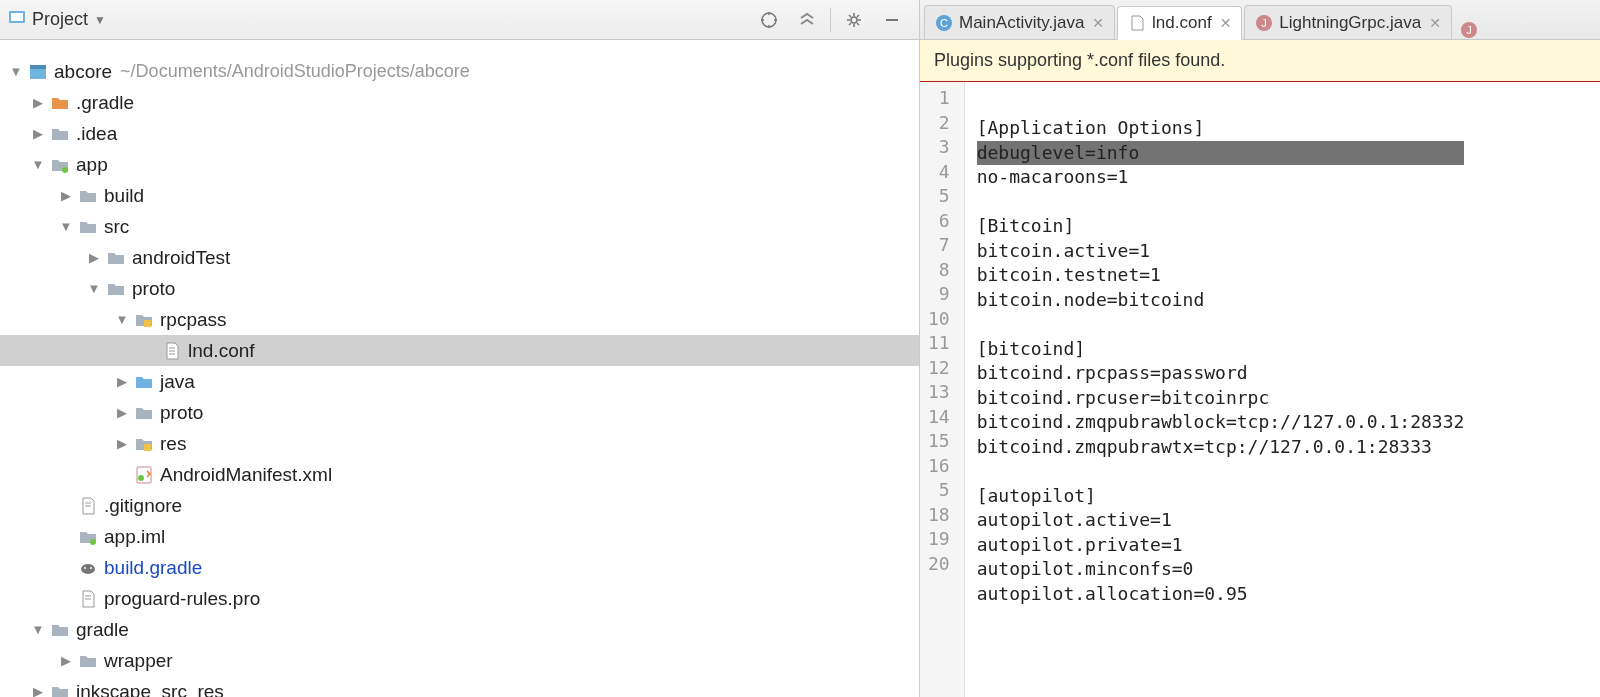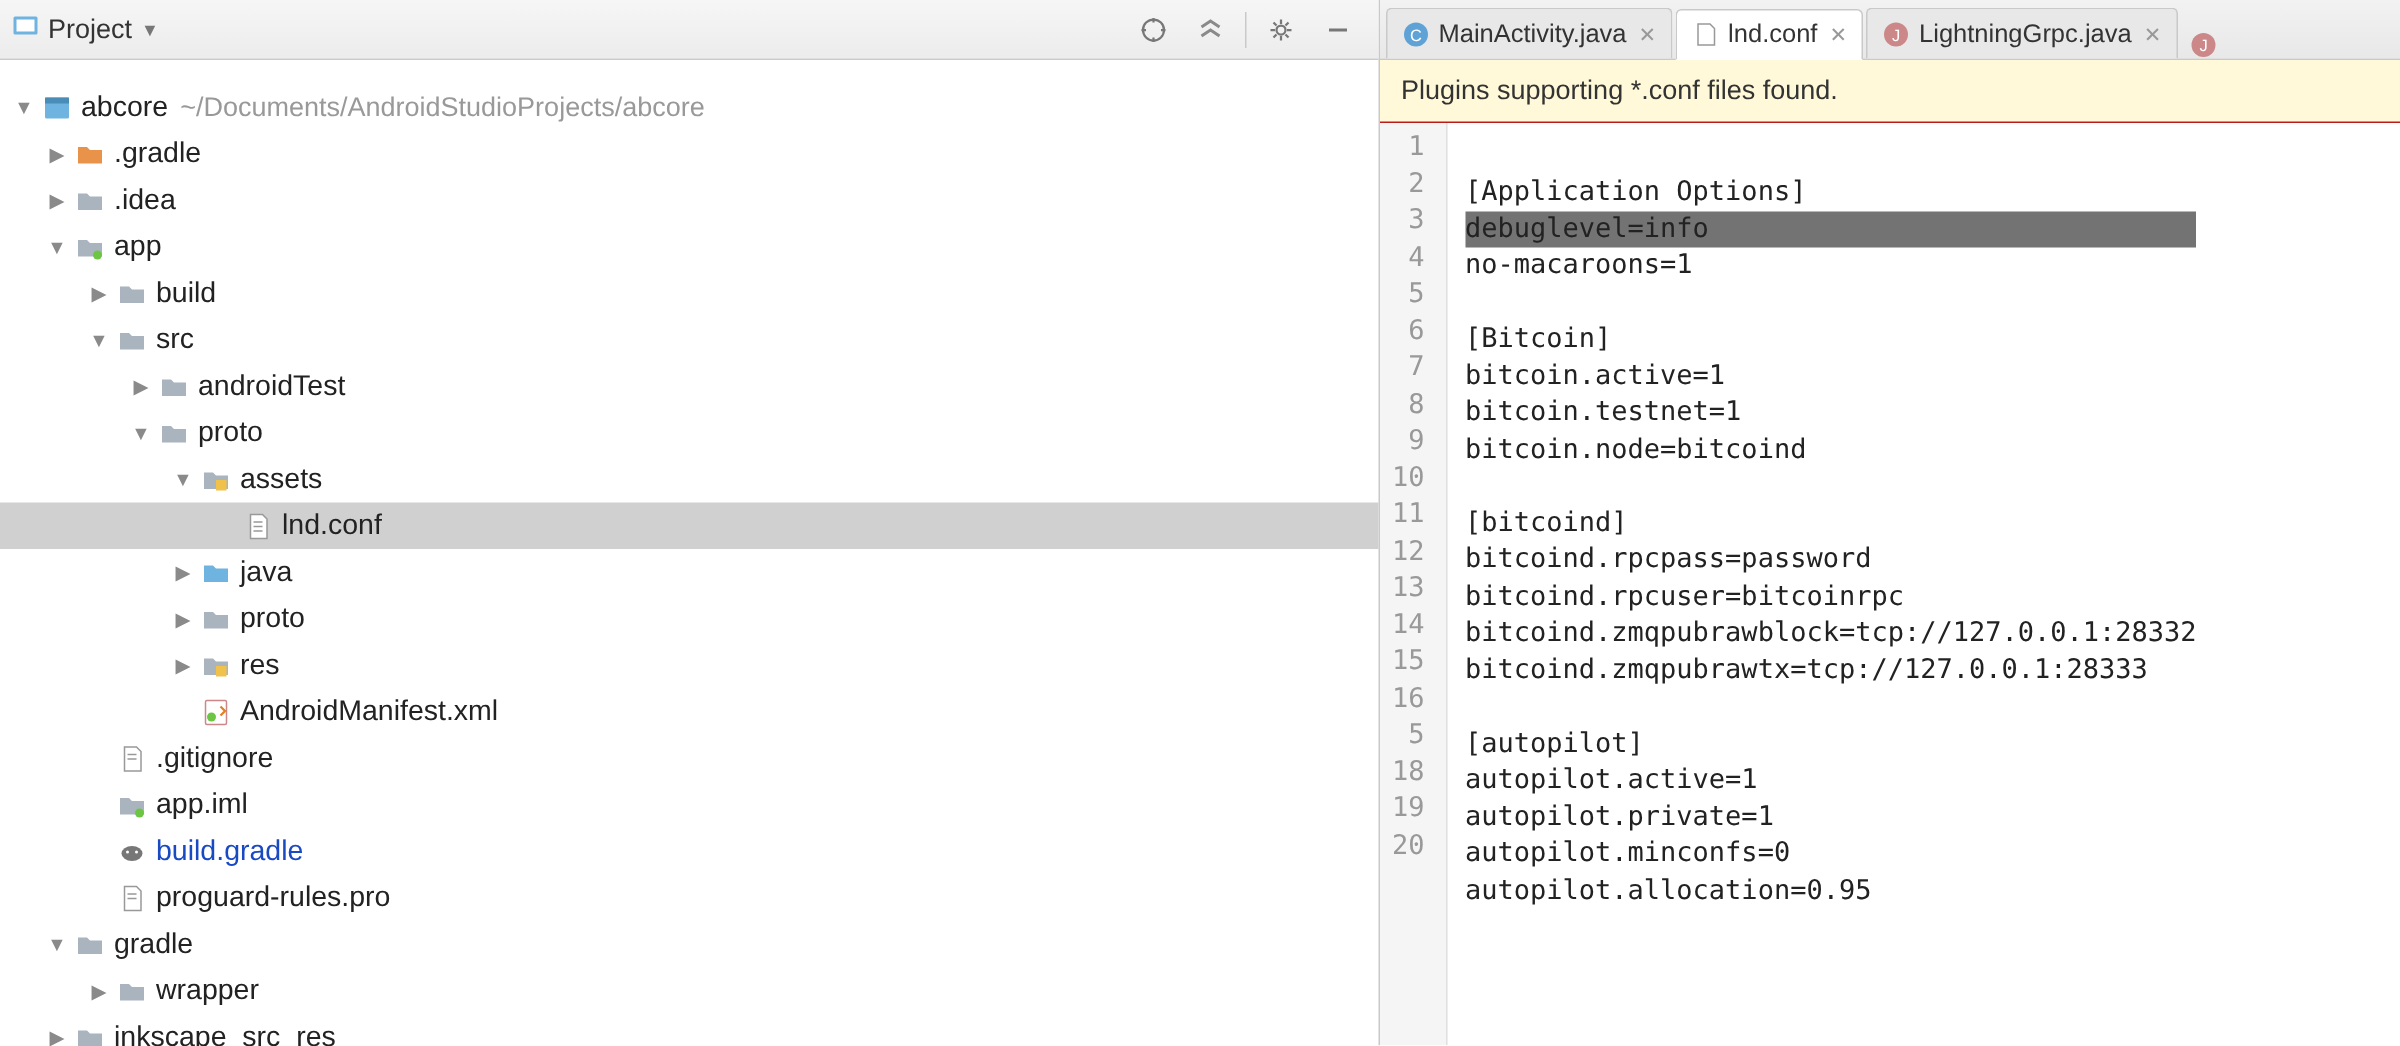--- a/index.html
+++ b/index.html
@@ -266,21 +266,21 @@
     </div>
     <div class="row">
       <span class="indent" style="width:106px"></span>
         <span class="arrow down"></span>
       <span class="ficon">
           <svg viewBox="0 0 20 20">
             <path d="M2 5h6l2 2h8v9H2z" class="folder-closed"></path>
             <rect x="10" y="10" width="7" height="7" fill="#f0c14b"></rect>
           </svg>
         </span>
-      <span class="lbl">assets</span>
+      <span class="lbl">rpcpass</span>
     </div>
     <div class="row selected">
       <span class="indent" style="width:154px"></span>
       <span class="ficon">
           <svg viewBox="0 0 20 20">
             <path d="M5 2h8l3 3v13H5z" fill="#fff" stroke="#999"></path>
             <line x1="7" y1="7" x2="13" y2="7" stroke="#999"></line>
             <line x1="7" y1="10" x2="13" y2="10" stroke="#999"></line>
             <line x1="7" y1="13" x2="13" y2="13" stroke="#999"></line>
           </svg>

